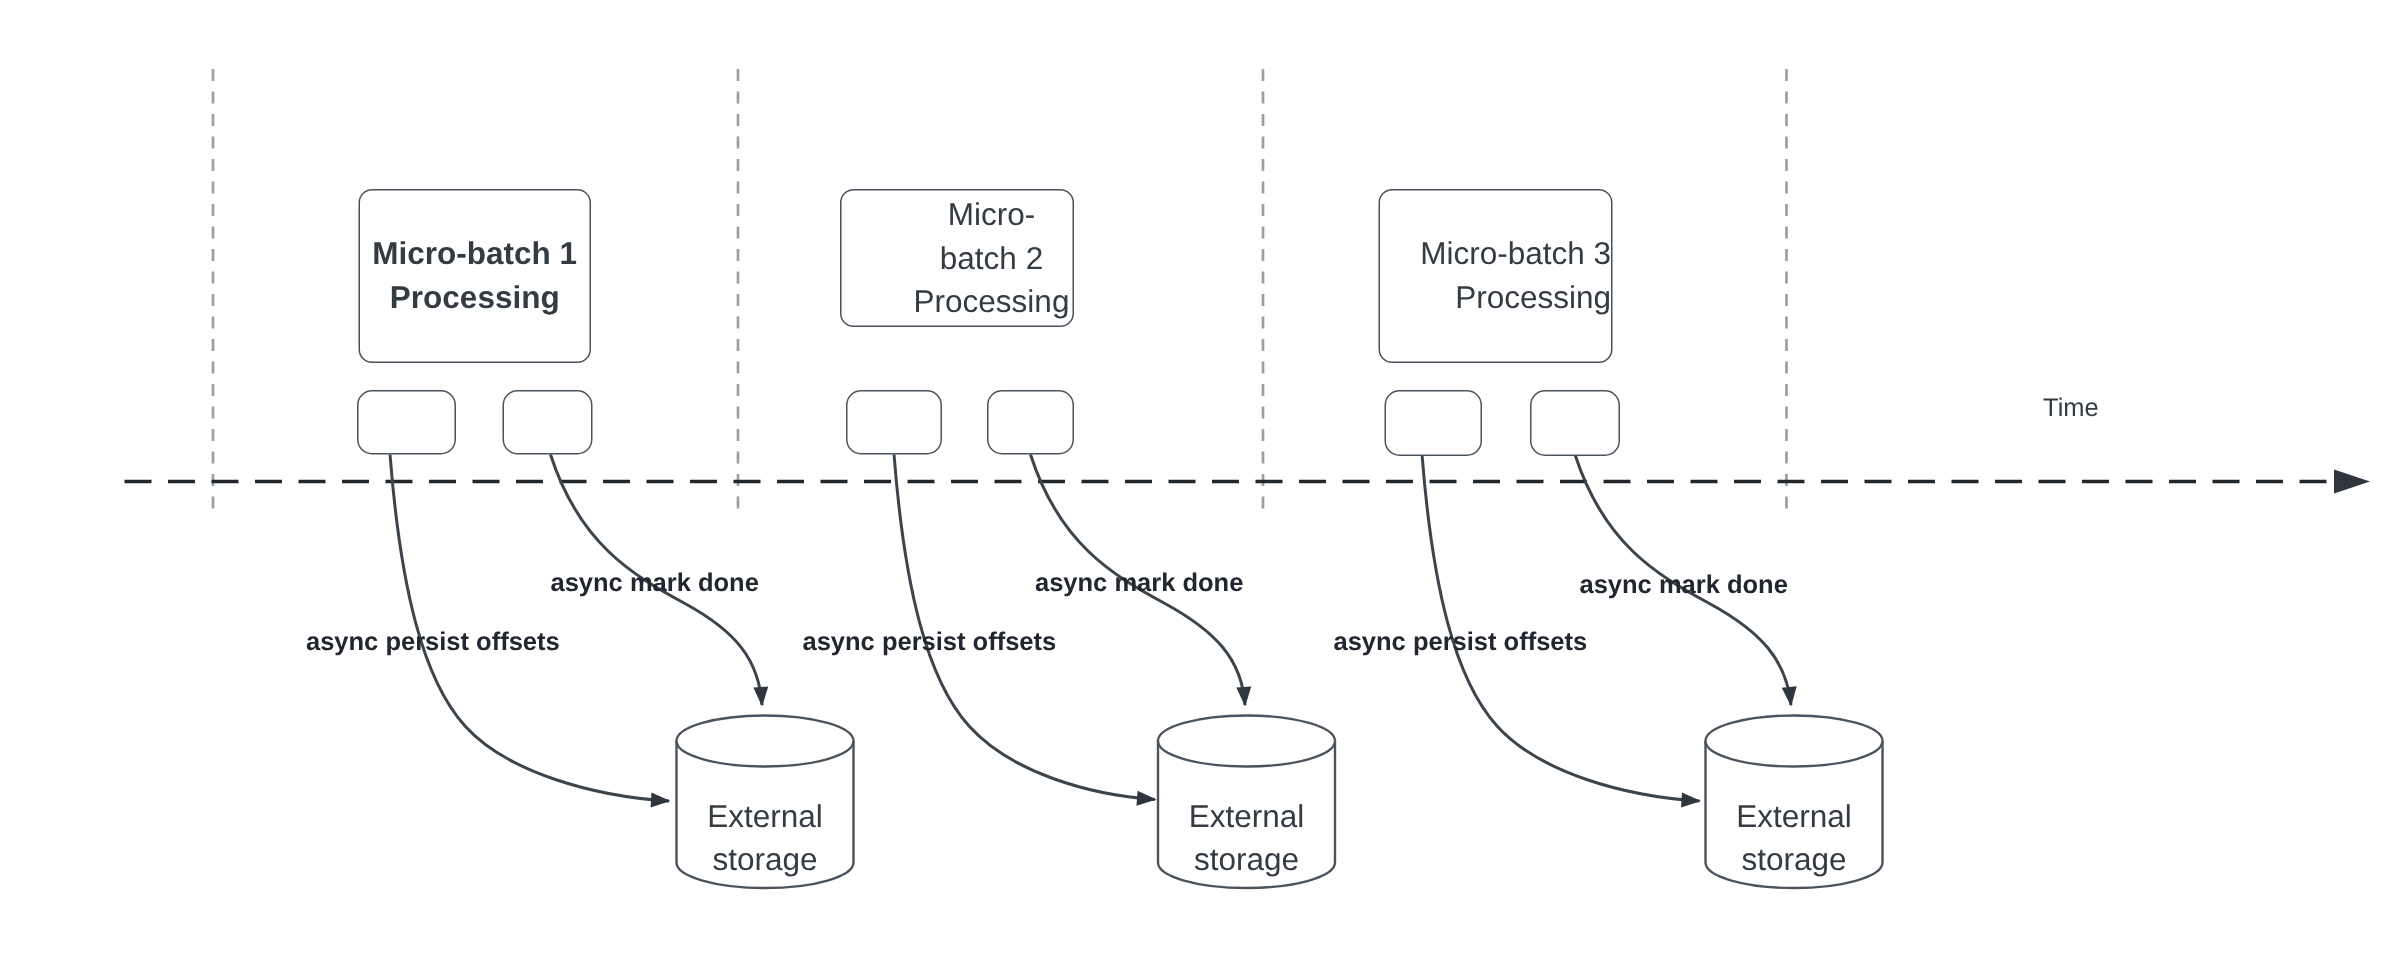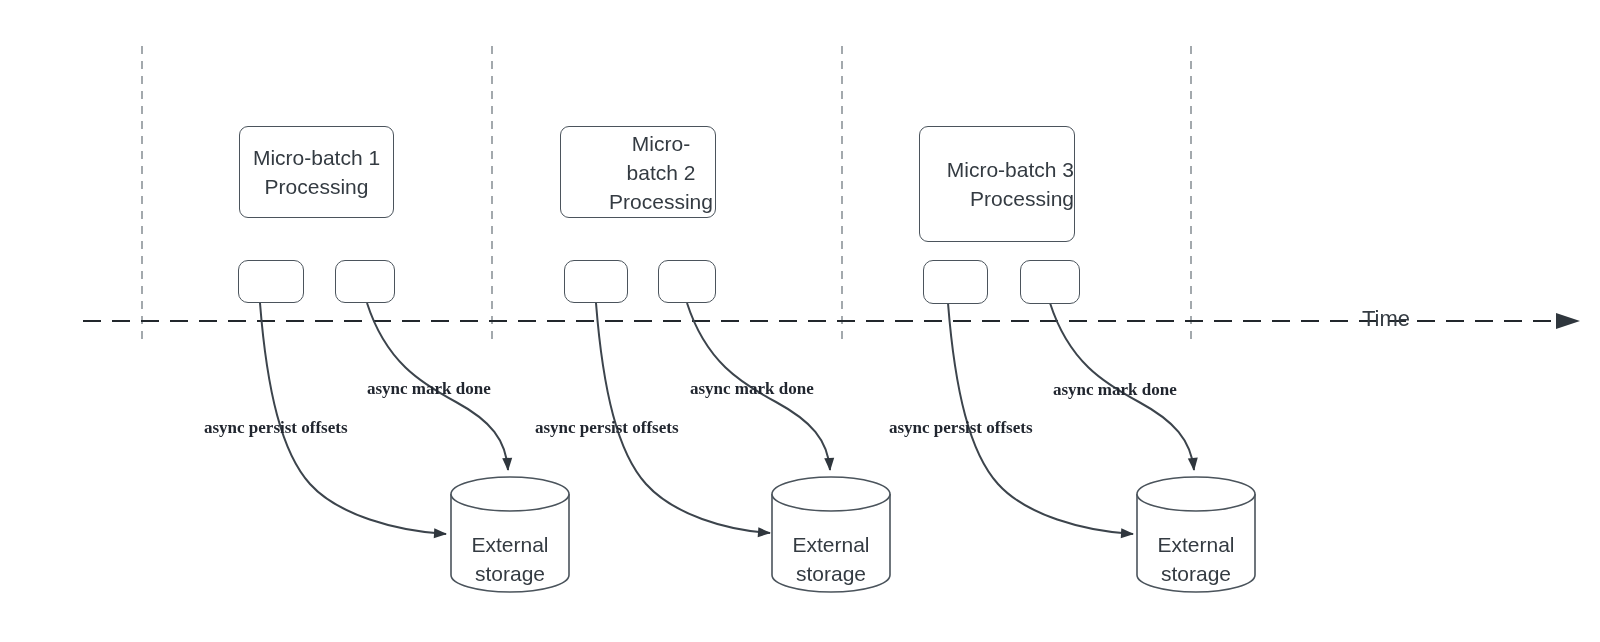--- a/index.html
+++ b/index.html
@@ -43,42 +43,40 @@
     border: 1.6px solid #4b545c;
     border-radius: 10px;
   }
   .curve-label {
     position: absolute;
     font-size: 17px;
     font-weight: bold;
     color: #21262f;
     white-space: nowrap;
     line-height: 18px;
-    font-family: Liberation Serif, serif;
   }
   .storage-label {
     position: absolute;
     width: 118px;
     height: 96px;
     display: flex;
     flex-direction: column;
     align-items: center;
     justify-content: flex-end;
     color: #343b42;
     font-size: 21px;
     line-height: 29px;
     text-align: center;
   }
   .time-label {
     position: absolute;
-    font-size: 22px;
+    font-size: 17px;
     color: #343b42;
     line-height: 22px;
     white-space: nowrap;
-    margin-top: 47px;
   }
 </style>
 </head>
 <body>
 
 <div class="canvas">
 
   <svg class="lines-layer" width="1600" height="642" viewBox="0 0 1600 642" xmlns="http://www.w3.org/2000/svg">
     <defs>
       <marker id="arrow" markerWidth="15" markerHeight="12" refX="13" refY="6" orient="auto" markerUnits="userSpaceOnUse">
@@ -109,21 +107,21 @@
 
     <path d="M260,303 C267,392 282,453 310,484 C338,515 396,531 446,534" fill="none" stroke="#3c444c" stroke-width="2" marker-end="url(#arrow)"></path>
     <path d="M596,303 C603,392 618,453 646,484 C674,515 726,530 770,533" fill="none" stroke="#3c444c" stroke-width="2" marker-end="url(#arrow)"></path>
     <path d="M948,303 C955,392 970,453 998,484 C1026,515 1083,531 1133,534" fill="none" stroke="#3c444c" stroke-width="2" marker-end="url(#arrow)"></path>
 
     <path d="M367,303 C386,362 421,383 456,402 C491,421 506,440 508,470" fill="none" stroke="#3c444c" stroke-width="2" marker-end="url(#arrow)"></path>
     <path d="M687,303 C706,362 741,383 776,402 C811,421 828,440 830,470" fill="none" stroke="#3c444c" stroke-width="2" marker-end="url(#arrow)"></path>
     <path d="M1050,303 C1069,362 1104,383 1139,402 C1174,421 1191,440 1194,470" fill="none" stroke="#3c444c" stroke-width="2" marker-end="url(#arrow)"></path>
   </svg>
 
-  <div class="proc-box" style="left:239px; top:126px; width:155px; height:92px;">
+  <div class="proc-box" style="left:239px; top:126px; width:155px; height:116px;font-weight:bold;">
     <div>Micro-batch 1</div>
     <div>Processing</div>
   </div>
   <div class="task-box" style="left:238px; top:260px; width:66px; height:43px;"></div>
   <div class="task-box" style="left:335px; top:260px; width:60px; height:43px;"></div>
   <div class="curve-label" style="left:204px; top:419px;">async persist offsets</div>
   <div class="curve-label" style="left:367px; top:380px;">async mark done</div>
   <div class="storage-label" style="left:451px; top:492px;">
     <div>External</div>
     <div>storage</div>

